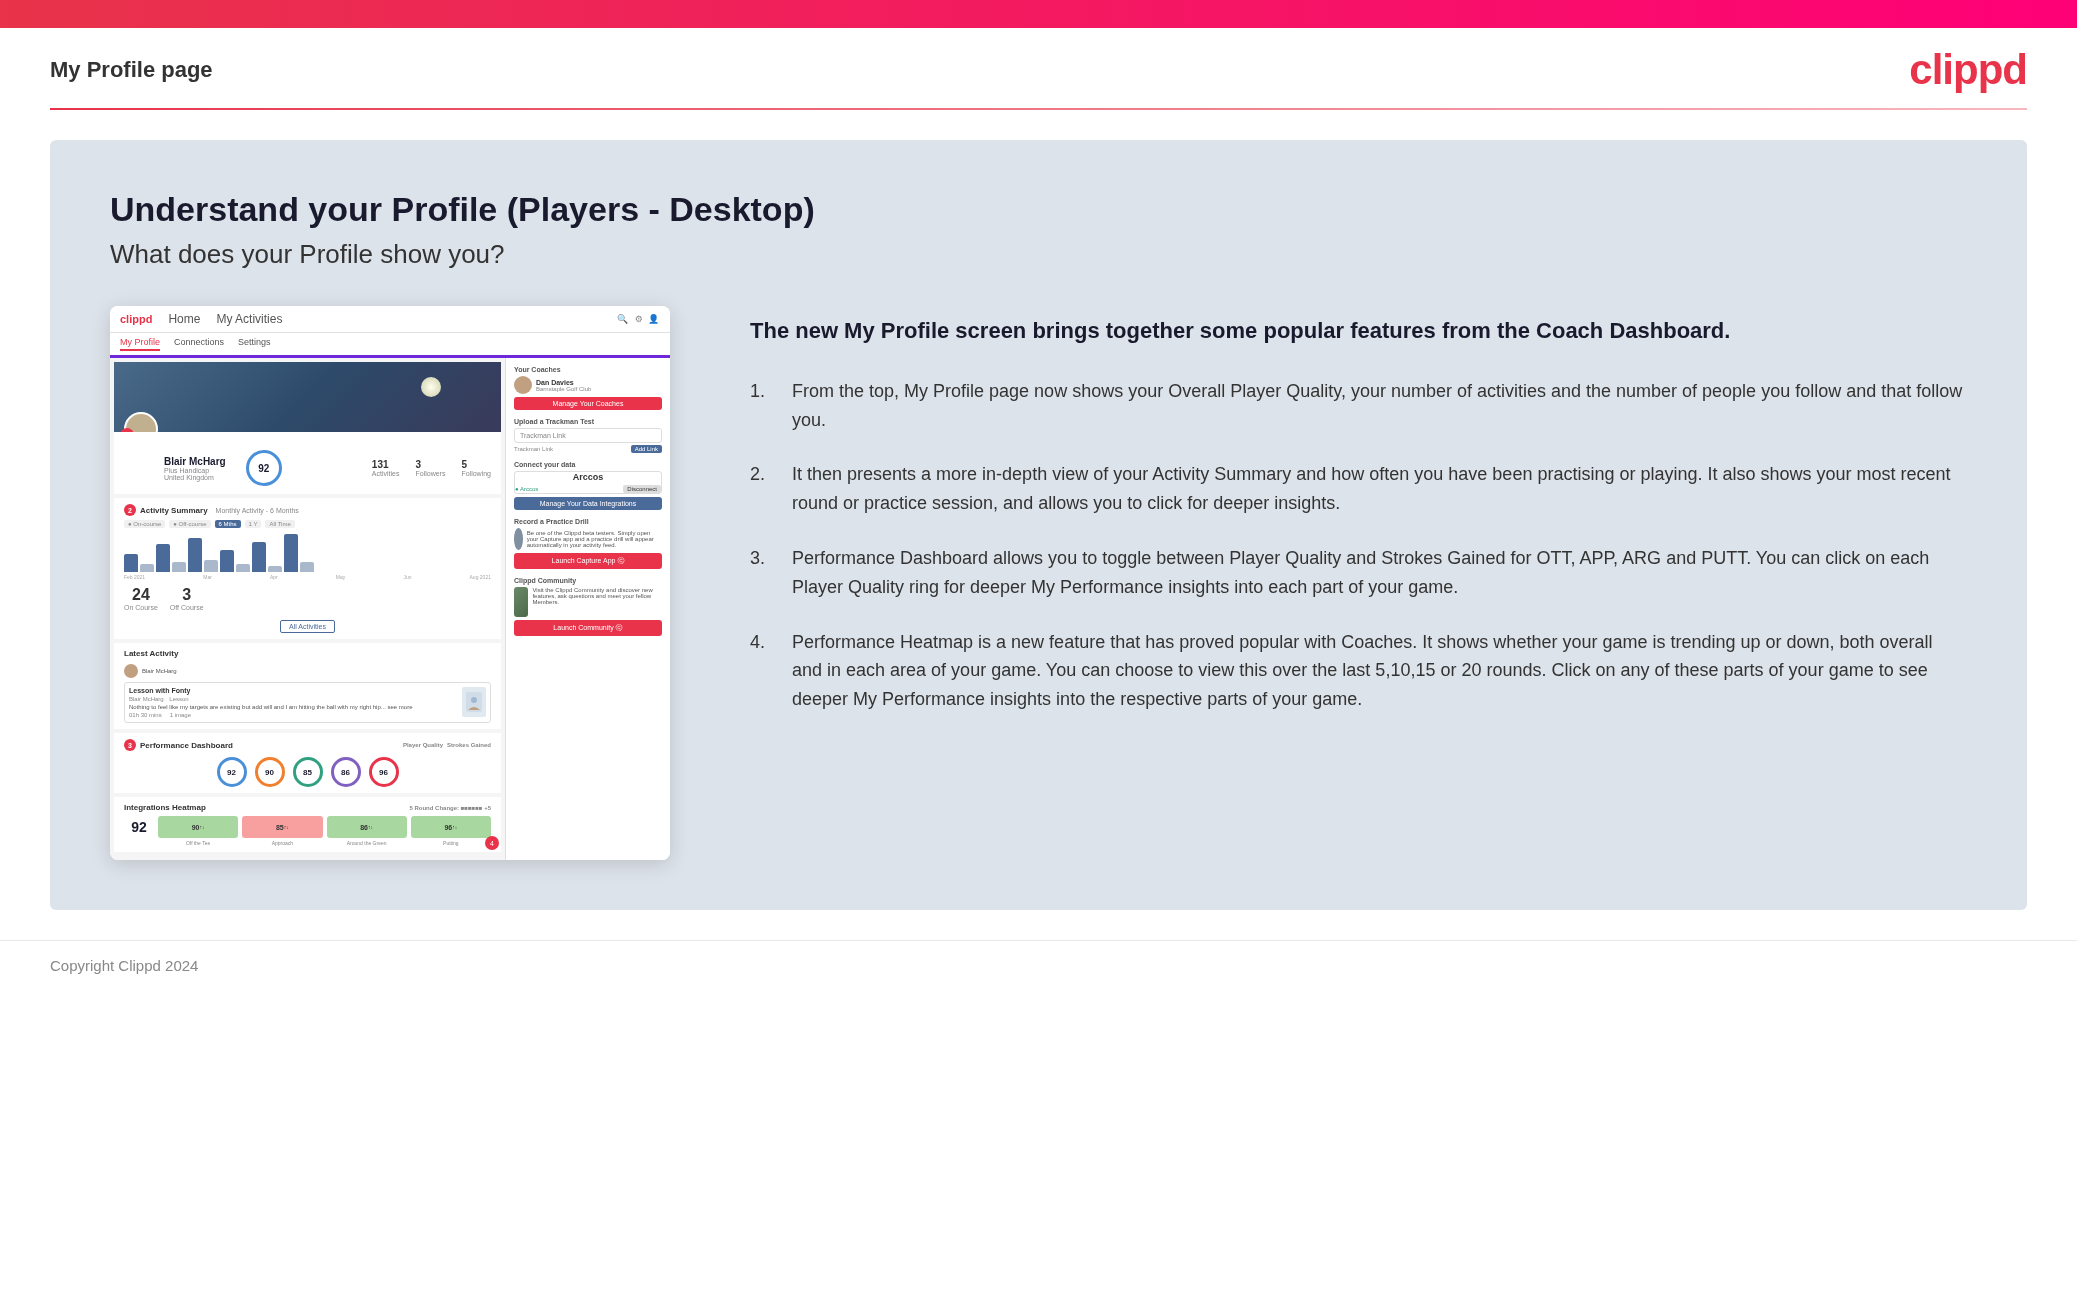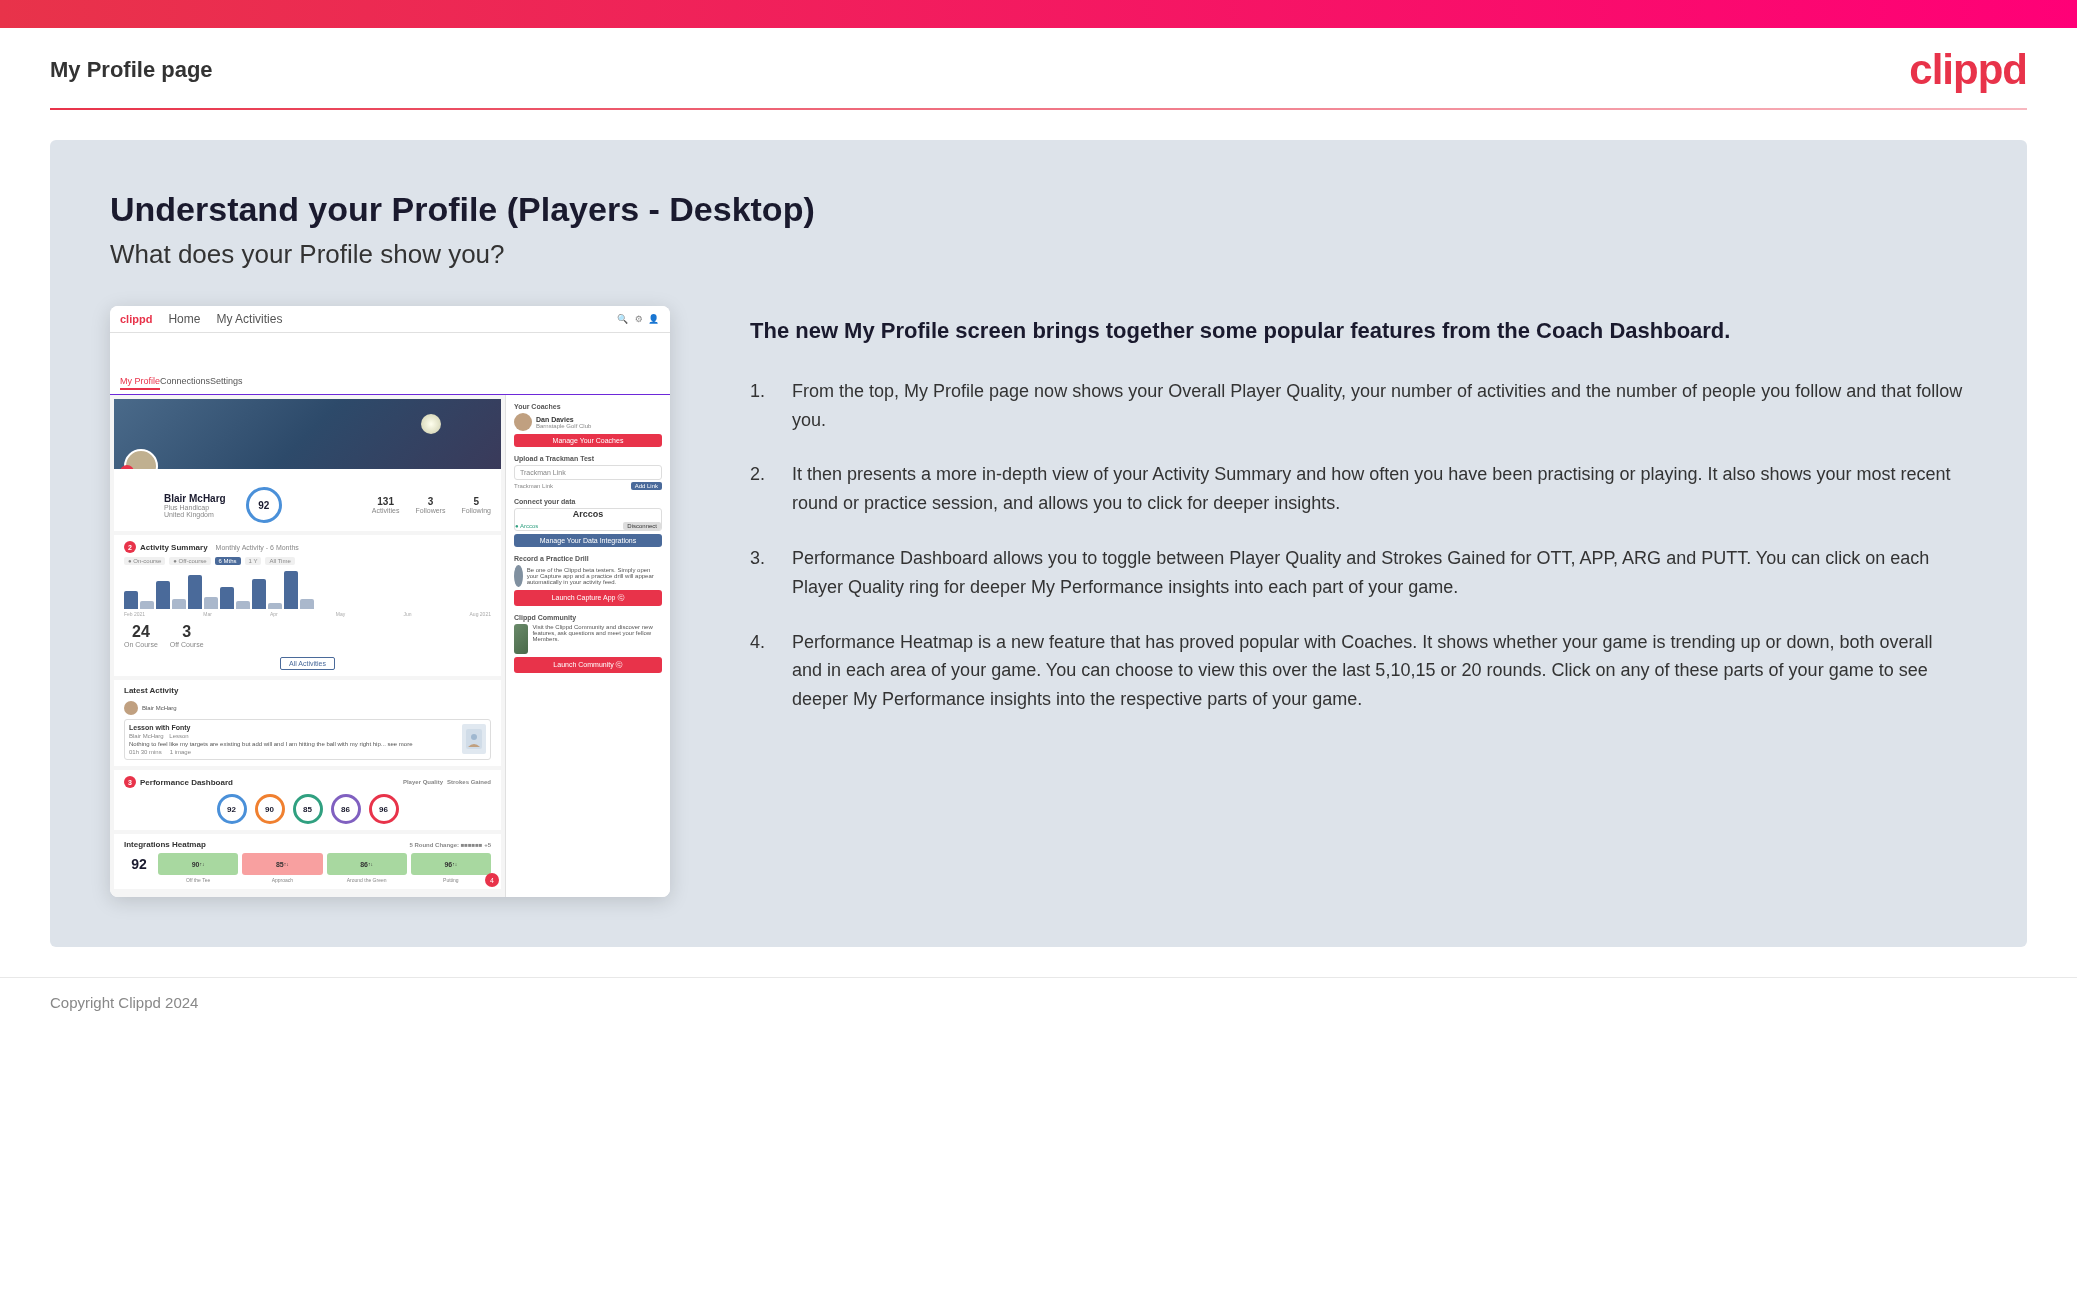--- a/index.html
+++ b/index.html
@@ -112,22 +112,22 @@
     .mockup-nav-icons span {
       font-size: 9px;
       color: #888;
     }
 
     
     .mockup-subnav {
       background: #fff;
       padding: 4px 10px;
       display: flex;
-      border-bottom: 1px solid #6d28d9;
-      margin-top: 39px;
+      gap: 14px;
+      border-bottom: 3px solid #6d28d9;
     }
     .mockup-subnav-item {
       font-size: 9px;
       color: #555;
     }
     .mockup-subnav-item.active {
       color: #e8334a;
       border-bottom: 2px solid #e8334a;
       padding-bottom: 2px;
     }
@@ -222,21 +222,20 @@
       font-weight: 700;
       color: #1a1a2e;
       background: #fff;
     }
     .mockup-stats {
       display: flex;
       gap: 16px;
       margin-left: auto;
     }
     .mockup-stat {
-      text-align: center;
     }
     .mockup-stat-value {
       font-size: 10px;
       font-weight: 700;
     }
     .mockup-stat-label {
       font-size: 7px;
       color: #888;
     }
 

